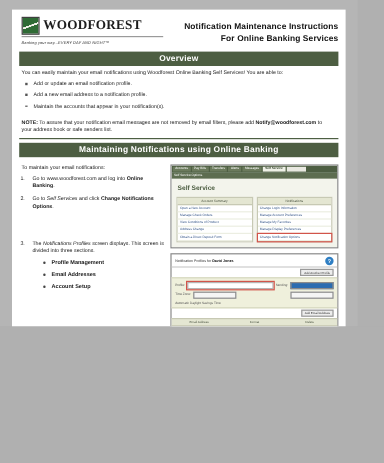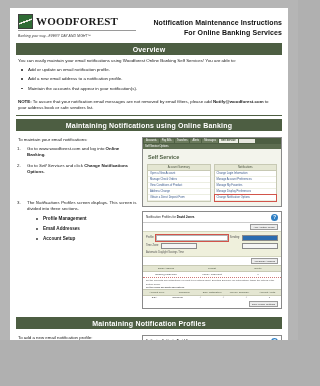--- a/index.html
+++ b/index.html
@@ -1,17 +1,17 @@
 <!DOCTYPE html>
 <html><head>
 <meta charset="utf-8">
 <style>
   html,body{margin:0;padding:0;background:#b0b0b0;}
   body{font-family:"Liberation Sans",sans-serif;}
-  .page{width:298px;height:340px;background:#b5b5b5;position:relative;overflow:hidden;text-decoration:underline;}
+  .page{width:298px;height:272px;background:#b5b5b5;position:relative;overflow:hidden;text-decoration:underline;}
   .sheet{position:absolute;left:10px;top:8px;width:278px;height:370px;background:#ffffff;}
 
   
   .hdr{display:flex;align-items:flex-start;padding:6px 6px 2px 8px;}
   .logo{width:120px;}
   .logo-row{display:flex;align-items:center;gap:3px;}
   .logo-mark{width:13px;height:13px;background:linear-gradient(160deg,#2f6b35 0%,#2f6b35 45%,#f0f0e8 46%,#f0f0e8 54%,#2f6b35 55%);border:1px solid #3f3f3f;flex:0 0 auto;}
   .logo-name{font-family:"Liberation Serif",serif;font-weight:bold;font-size:11px;letter-spacing:.2px;color:#1c1c1c;line-height:11px;}
   .logo-tag{font-size:3.3px;color:#333;margin-top:2.5px;letter-spacing:.1px;font-style:italic;}
   .logo-rule{border-top:1px solid #9a9a9a;margin-top:1px;width:118px;}

